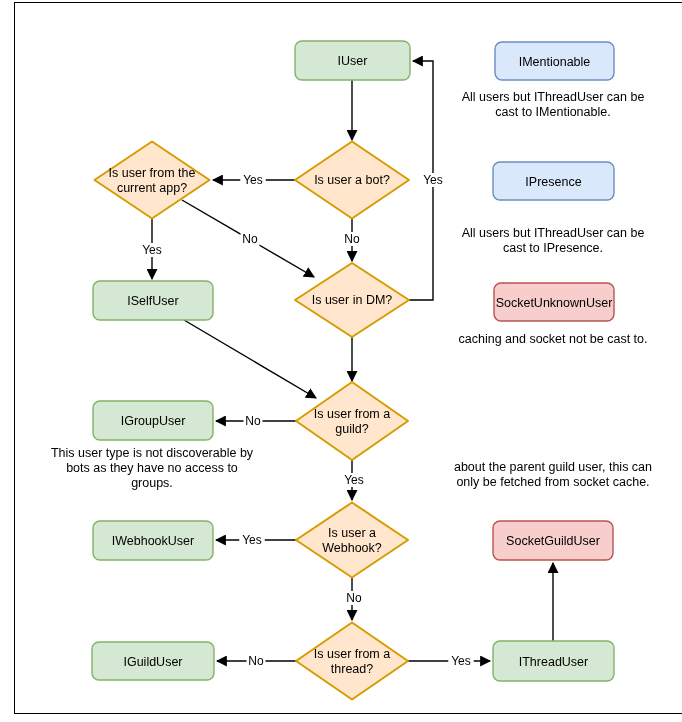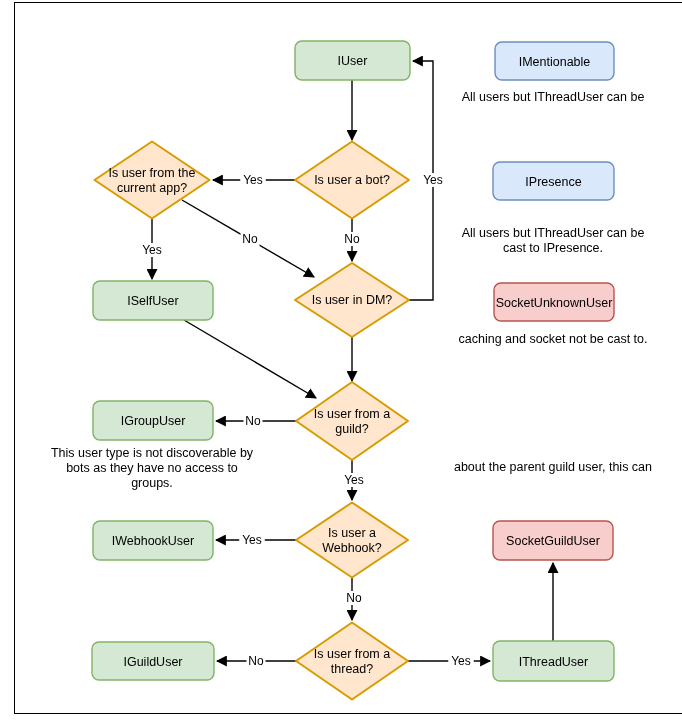--- a/index.html
+++ b/index.html
@@ -122,30 +122,32 @@
       <rect x="332.5" y="591" width="19" height="14" fill="#ffffff"></rect>
       <text x="342" y="602" text-anchor="middle" class="edge-label">No</text>
       <rect x="234.5" y="654" width="19" height="14" fill="#ffffff"></rect>
       <text x="244" y="665" text-anchor="middle" class="edge-label">No</text>
       <rect x="436.25" y="654" width="25.5" height="14" fill="#ffffff"></rect>
       <text x="449" y="665" text-anchor="middle" class="edge-label">Yes</text>
     </svg>
   <div id="notes">
       <div class="annotation" style="left: 541px; top: 90px;">
         <div>All users but IThreadUser can be</div>
+        <div>cast to IMentionable.</div>
       </div>
       <div class="annotation" style="left: 541px; top: 226px;">
         <div>All users but IThreadUser can be</div>
         <div>cast to IPresence.</div>
       </div>
       <div class="annotation" style="left: 541px; top: 332px;">
         <div>caching and socket not be cast to.</div>
       </div>
       <div class="annotation" style="left: 140px; top: 446px;">
         <div>This user type is not discoverable by</div>
         <div>bots as they have no access to</div>
         <div>groups.</div>
       </div>
       <div class="annotation" style="left: 541px; top: 460px;">
         <div>about the parent guild user, this can</div>
+        <div>only be fetched from socket cache.</div>
       </div>
     </div>
 </div>
 
 </body></html>

